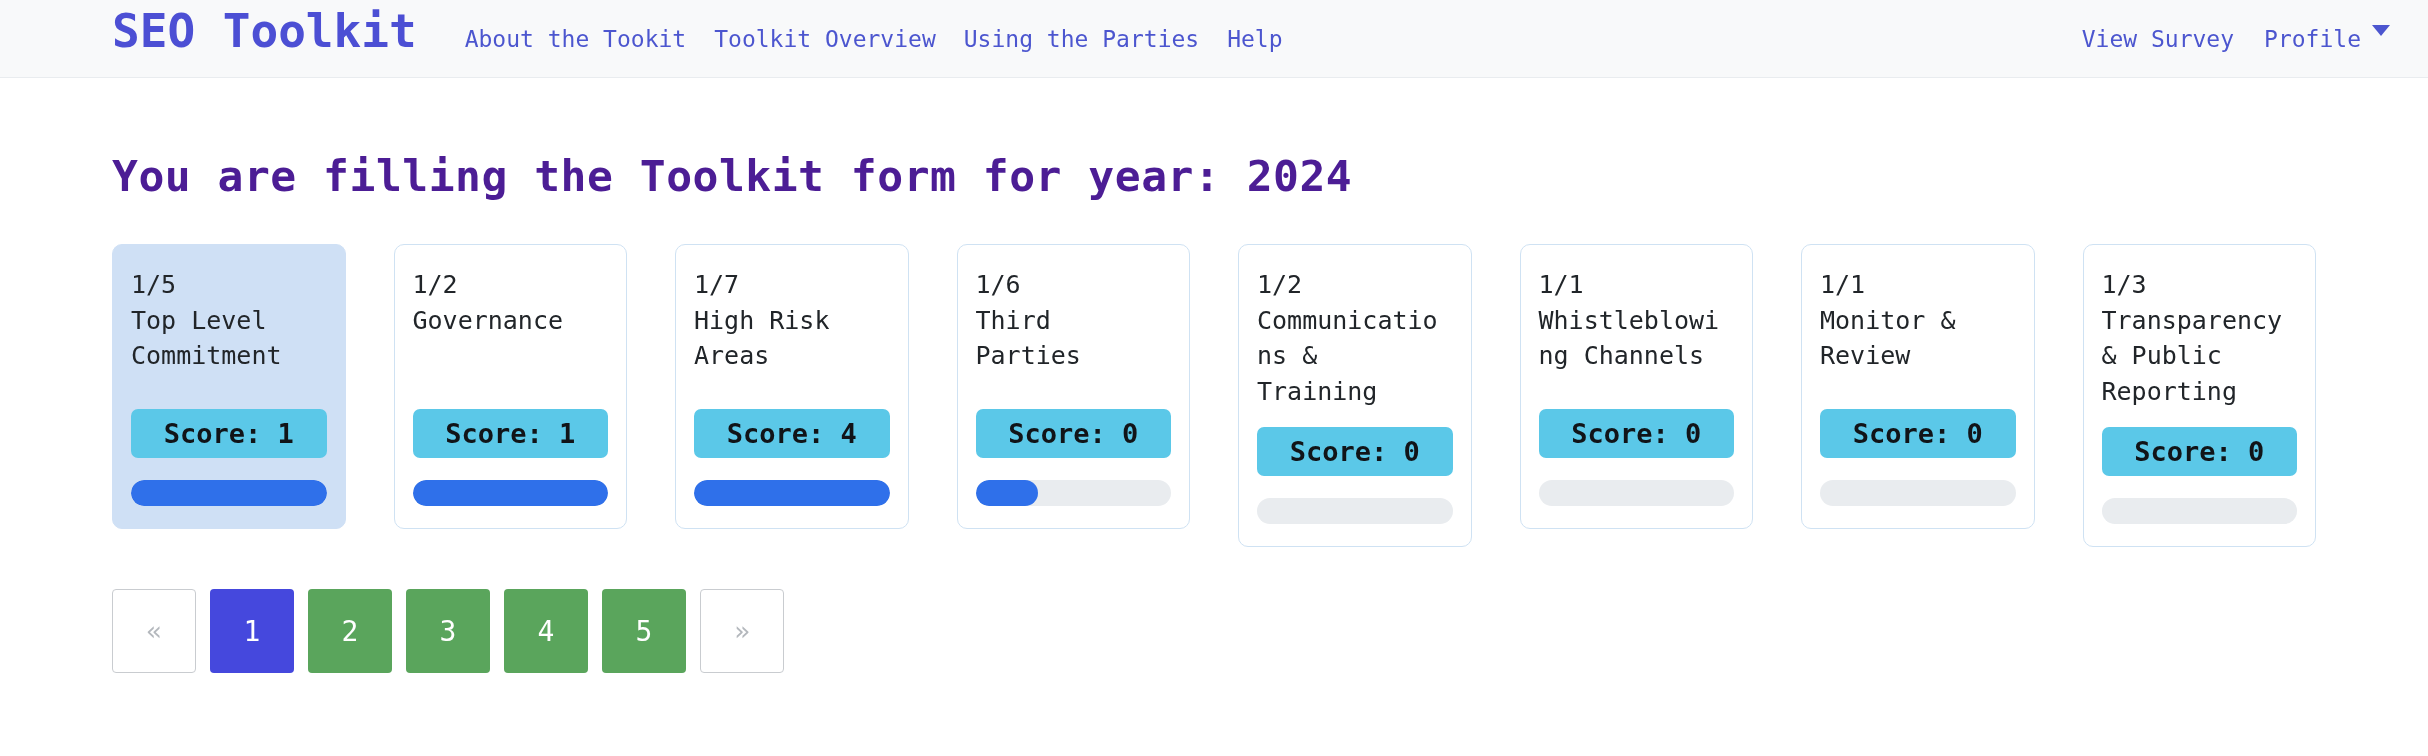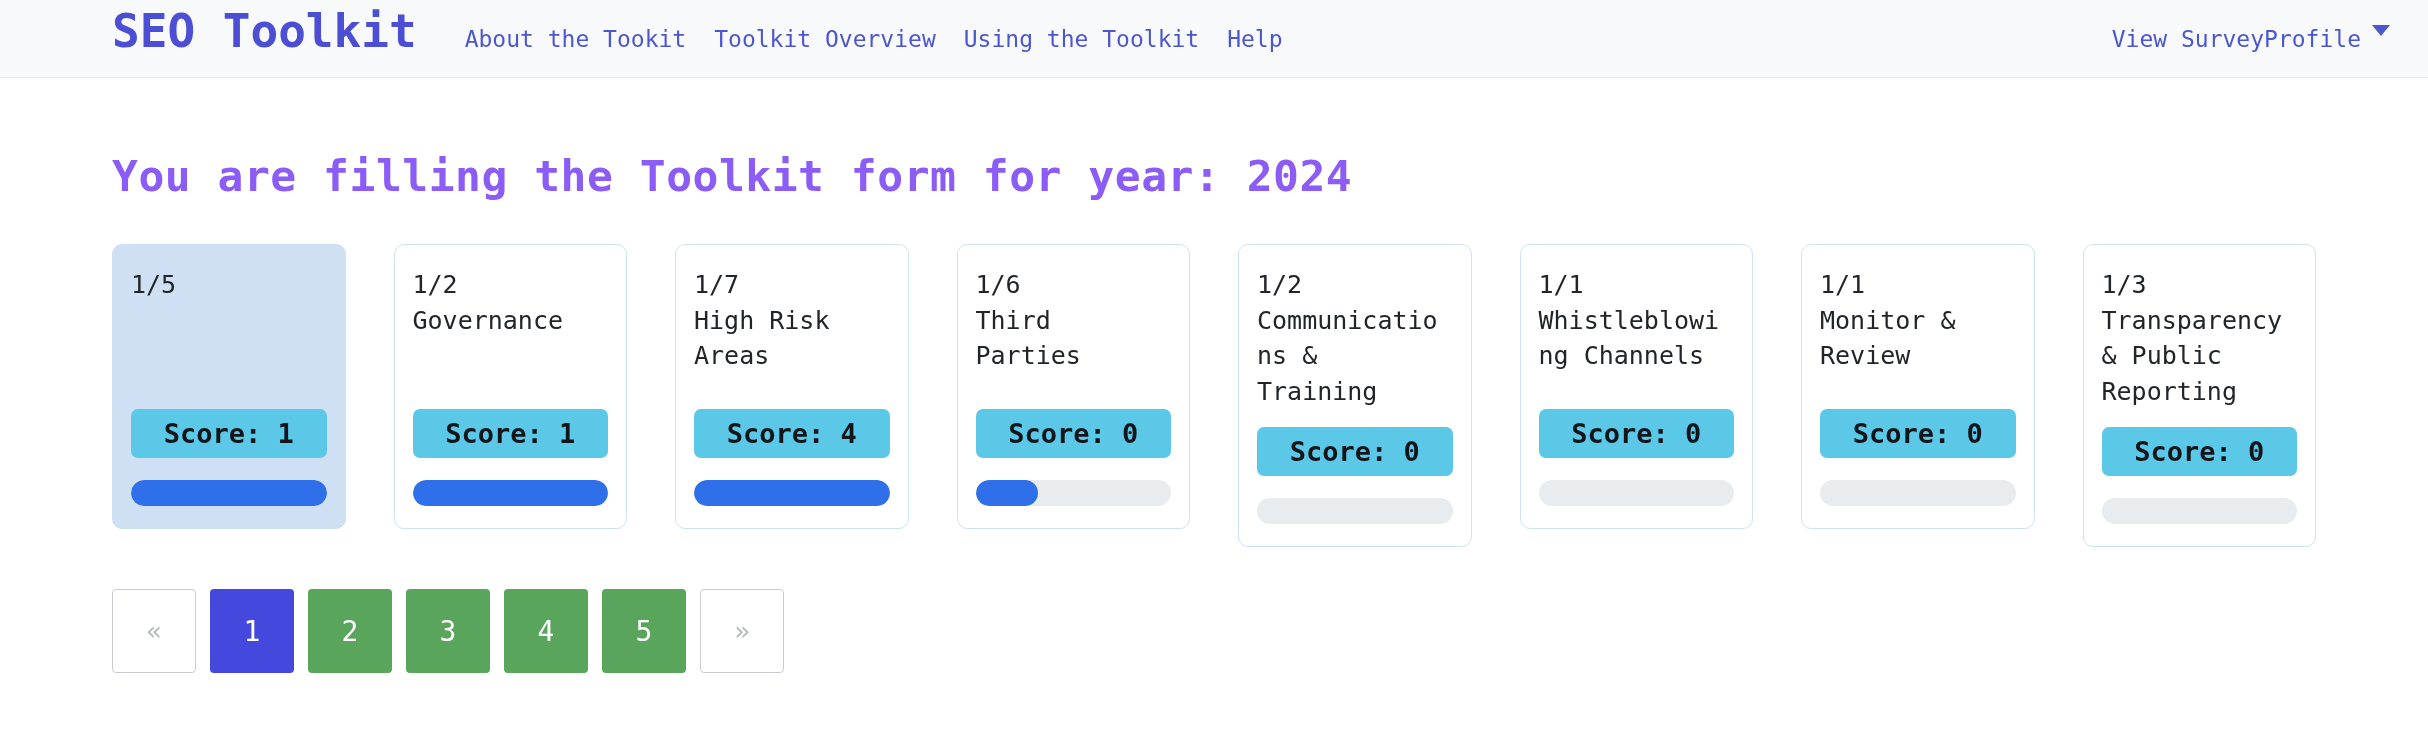--- a/index.html
+++ b/index.html
@@ -41,38 +41,39 @@
     font-size: 23px;
     color: #4c56cf;
     white-space: nowrap;
     cursor: pointer;
     text-decoration: none;
     margin-top: 17px;
   }
   .nav-right {
     display: flex;
     align-items: center;
+    gap: 30px;
   }
   .caret {
     display: inline-block;
     width: 0; height: 0;
     border-left: 9px solid transparent;
     border-right: 9px solid transparent;
     border-top: 11px solid #4c56cf;
     margin-left: 11px;
     vertical-align: middle;
   }
   .profile-wrap { display: flex; align-items: center; cursor: pointer; }
 
   
   .main { padding: 0 112px; }
   .page-title {
     font-size: 43px;
     font-weight: bold;
-    color: #8b5cf6;
+    color: #4c1d95;
     margin: 73px 0 0 0;
     letter-spacing: 0.5px;
     white-space: nowrap;
   }
 
   
   .cards {
     display: flex;
     gap: 48px;
     margin-top: 43px;
@@ -168,40 +169,41 @@
 </style>
 </head>
 <body>
 
 <div class="navbar">
   <div class="brand">SEO Toolkit</div>
 
   <div class="nav-links">
     <a class="nav-link">About the Tookit</a>
     <a class="nav-link">Toolkit Overview</a>
-    <a class="nav-link">Using the Toolkit</a>
+    <a class="nav-link">Using the Parties</a>
     <a class="nav-link">Help</a>
   </div>
 
   <div class="nav-right">
     <a class="nav-link">View Survey</a>
     <div class="profile-wrap">
       <span class="nav-link">Profile</span>
       <span class="caret"></span>
     </div>
   </div>
 </div>
 
 <div class="main">
 
   <h1 class="page-title">You are filling the Toolkit form for year: 2024</h1>
 
   <div class="cards">
       <div class="card active">
         <div class="card-index">1/5</div>
+        <div class="card-title">Top Level Commitment</div>
         <div class="card-spacer"></div>
         <div class="score-badge">Score: 1</div>
         <div class="progress-track">
           <div class="progress-fill" style="width: 100%;"></div>
         </div>
       </div>
       <div class="card">
         <div class="card-index">1/2</div>
         <div class="card-title">Governance</div>
         <div class="card-spacer"></div>

